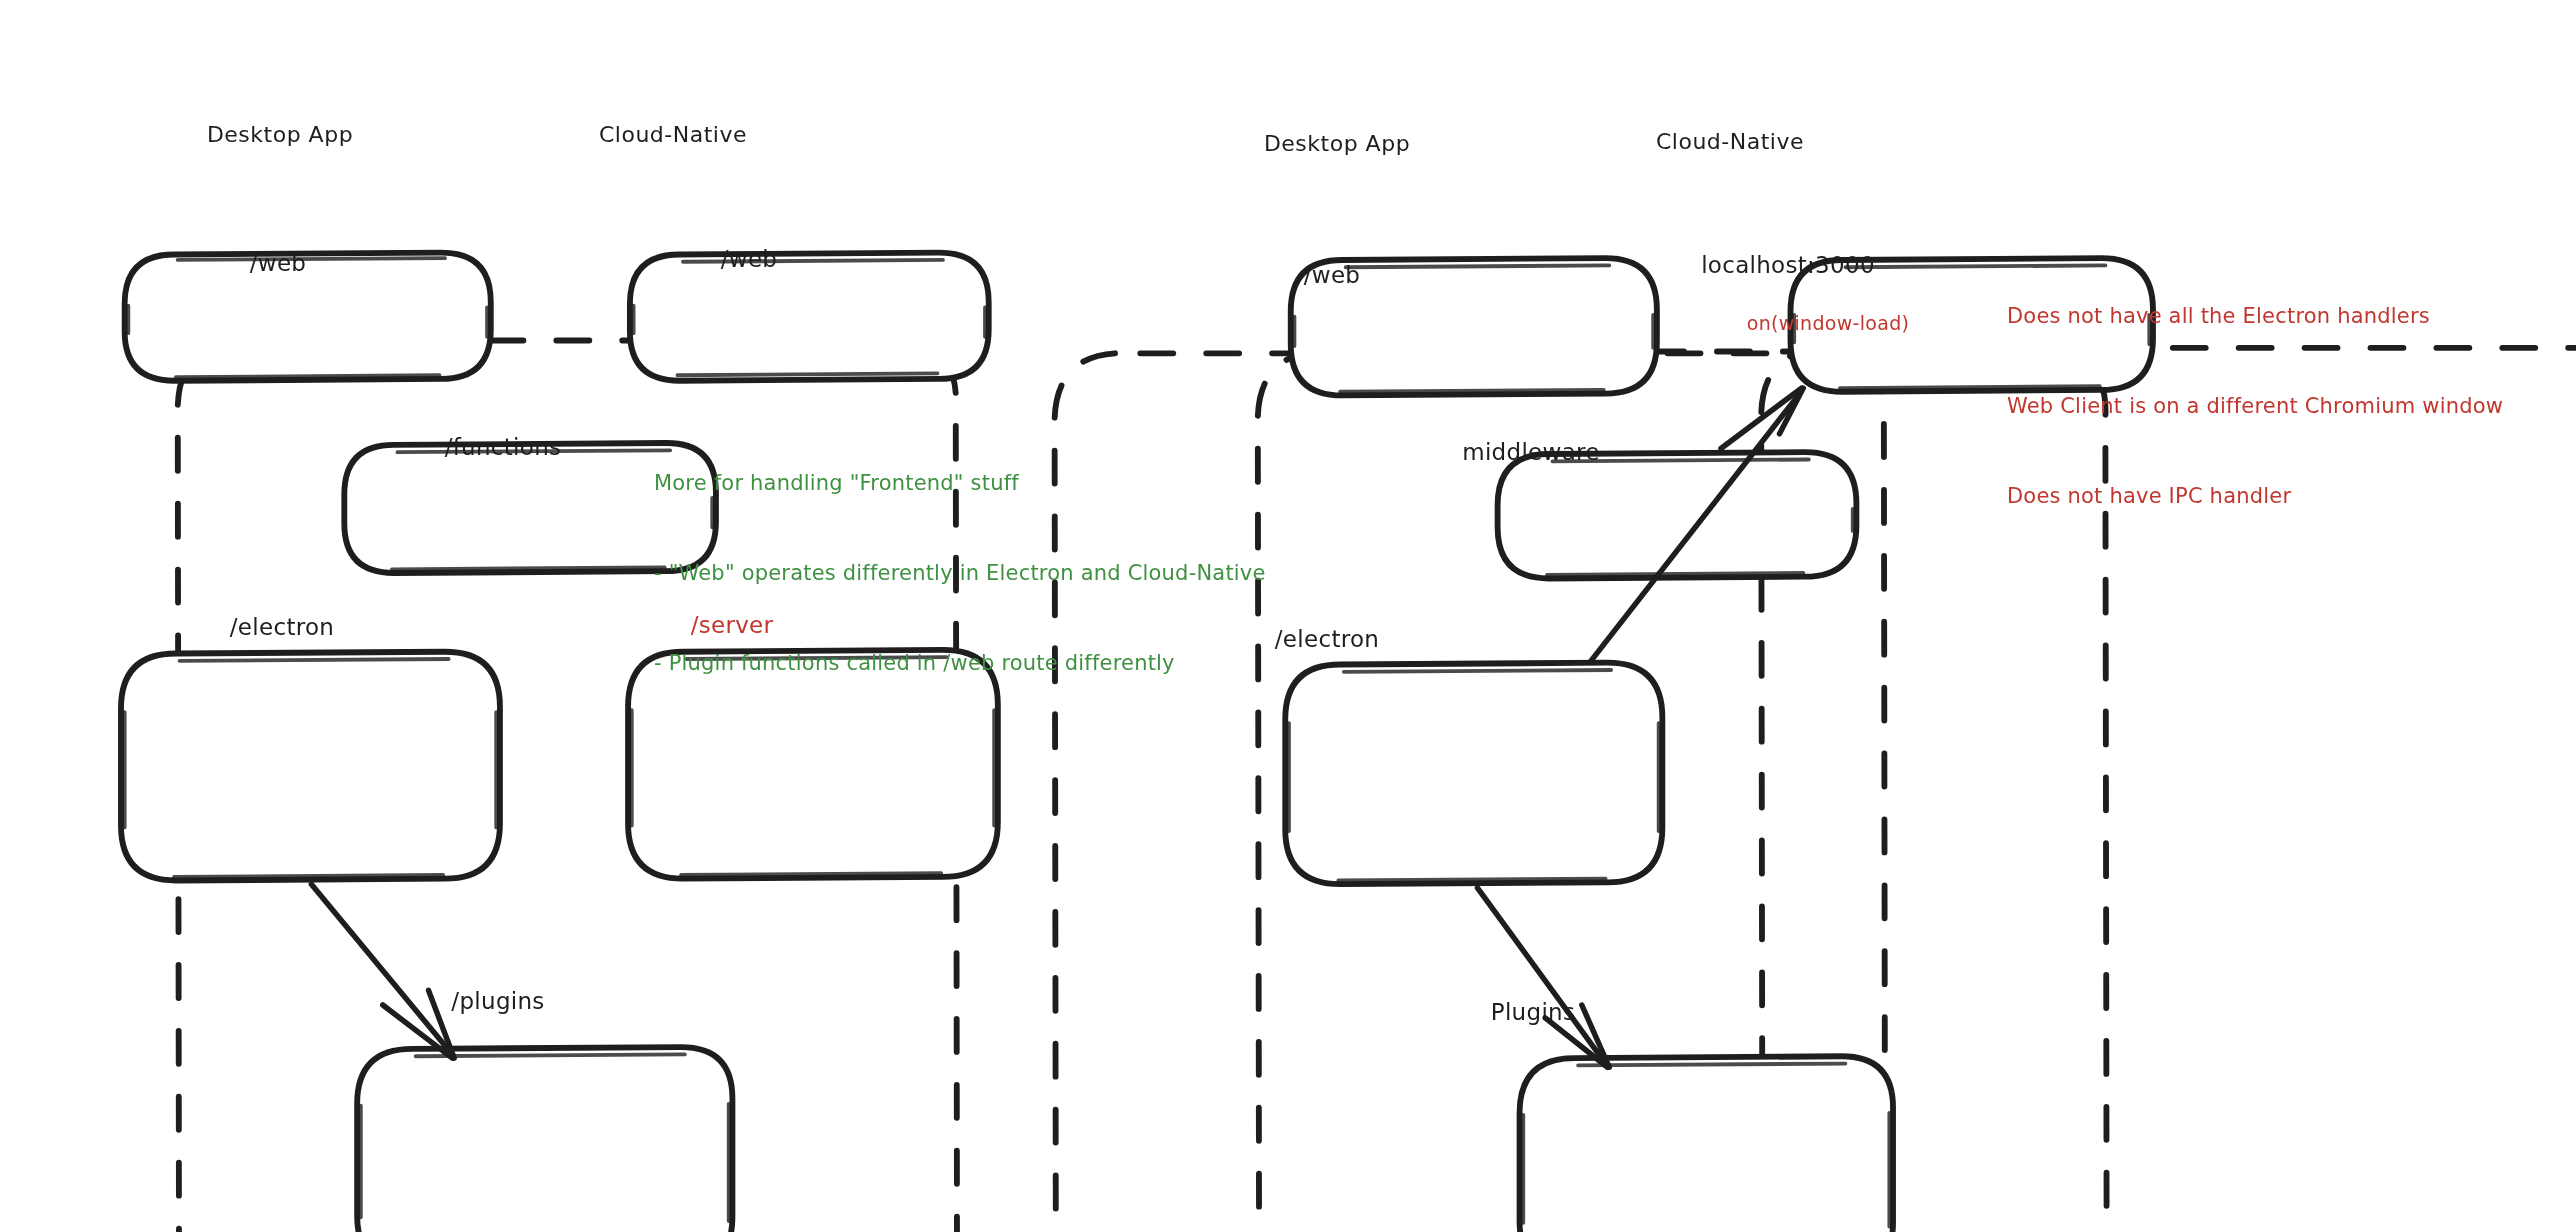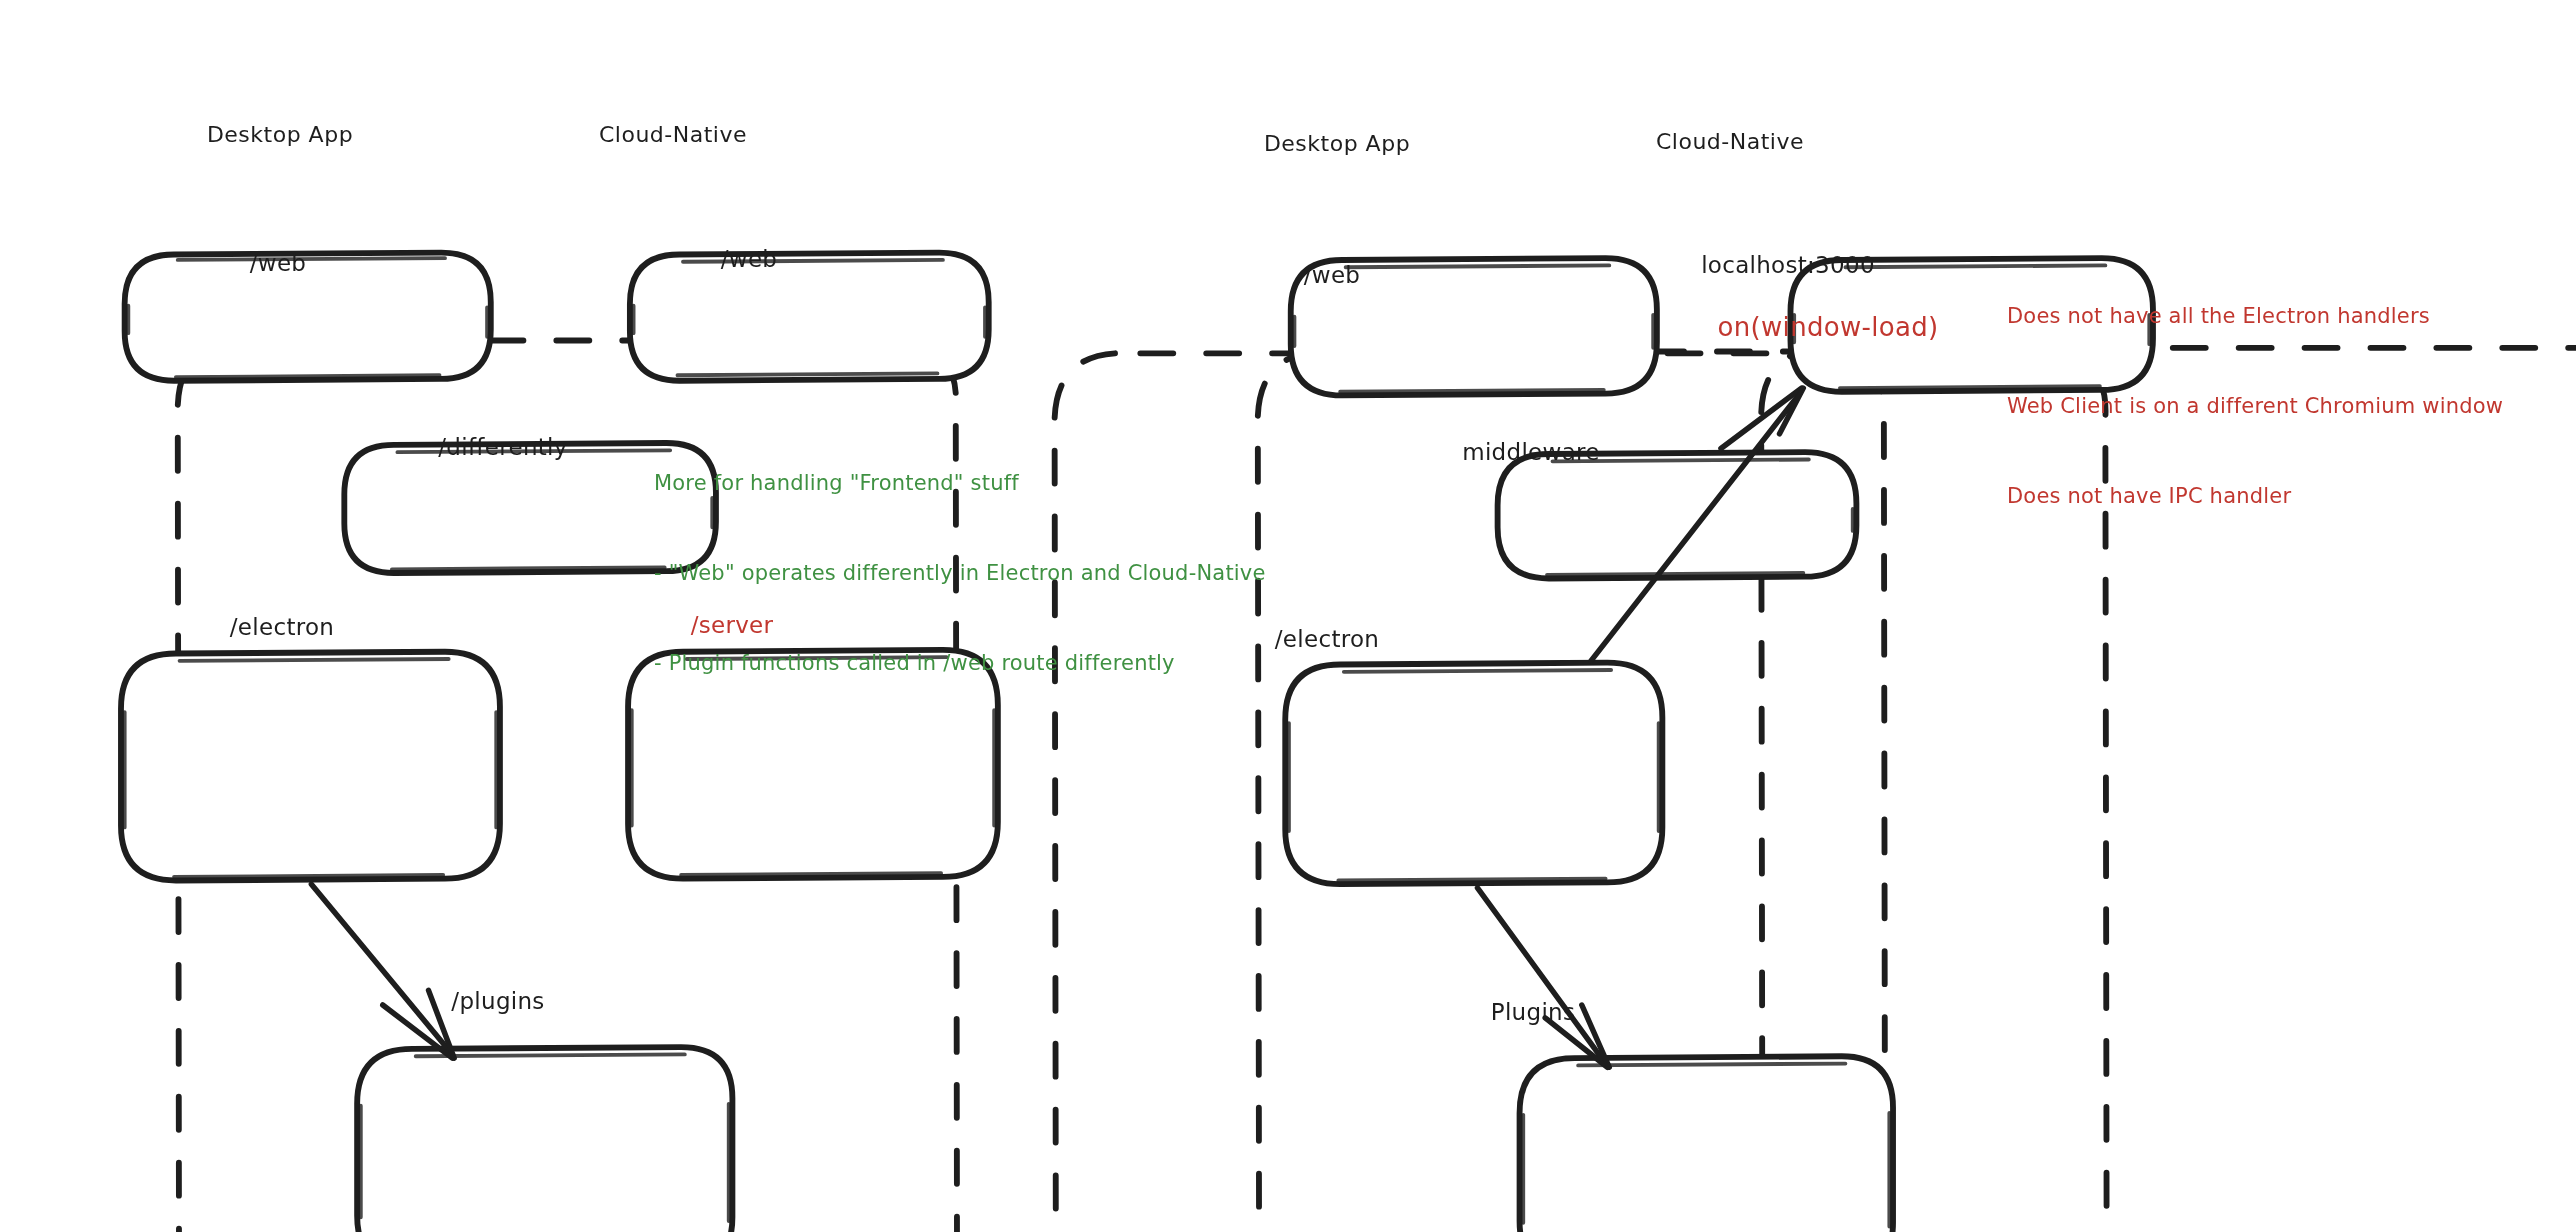--- a/index.html
+++ b/index.html
@@ -41,21 +41,21 @@
     transform: translateX(-50%);
     text-align: center;
   }
   .node-label {
     font-size: 23px;
     transform: translateX(-50%);
     text-align: center;
     letter-spacing: 0.3px;
   }
   .node-sub {
-    font-size: 26px;
+    font-size: 19px;
     transform: translateX(-50%);
     text-align: center;
     letter-spacing: 0.3px;
   }
   .red { color: #c1372f; }
   .note {
     font-size: 21px;
     line-height: 1.43;
     letter-spacing: 0.2px;
   }
@@ -176,21 +176,21 @@
   </svg>
 
   <div class="lbl group-title" style="left:280px; top:121px;">Desktop App</div>
 
   <div class="lbl group-title" style="left:673px; top:121px;">Cloud-Native</div>
 
   <div class="lbl node-label" style="left:278px; top:249px;">/web</div>
 
   <div class="lbl node-label" style="left:749px; top:245px;">/web</div>
 
-  <div class="lbl node-label" style="left:503px; top:433px;">/differently</div>
+  <div class="lbl node-label" style="left:503px; top:433px;">/functions</div>
 
   <div class="lbl node-label" style="left:282px; top:613px;">/electron</div>
 
   <div class="lbl node-label red" style="left:732px; top:611px;">/server</div>
 
   <div class="lbl node-label" style="left:498px; top:987px;">/plugins</div>
 
   <div class="lbl group-title" style="left:1337px; top:130px;">Desktop App</div>
 
   <div class="lbl group-title" style="left:1730px; top:128px;">Cloud-Native</div>

